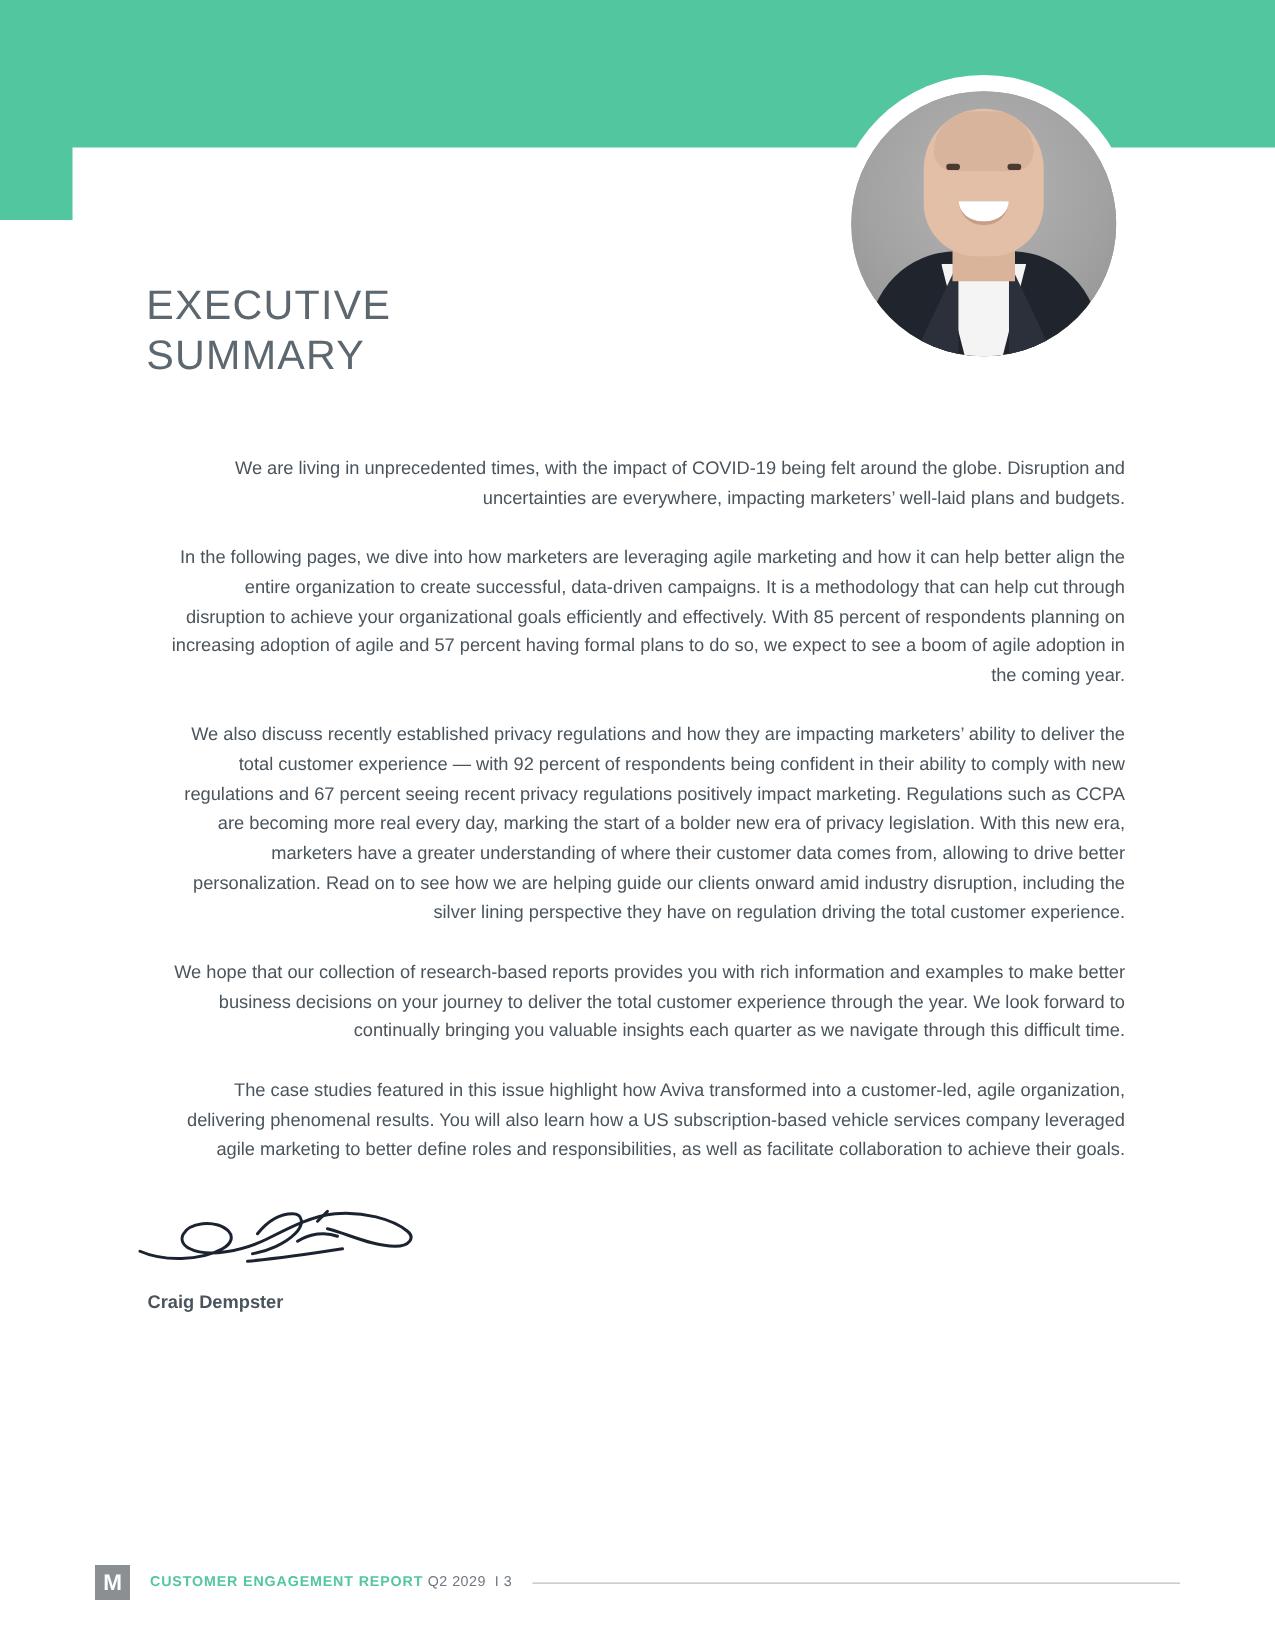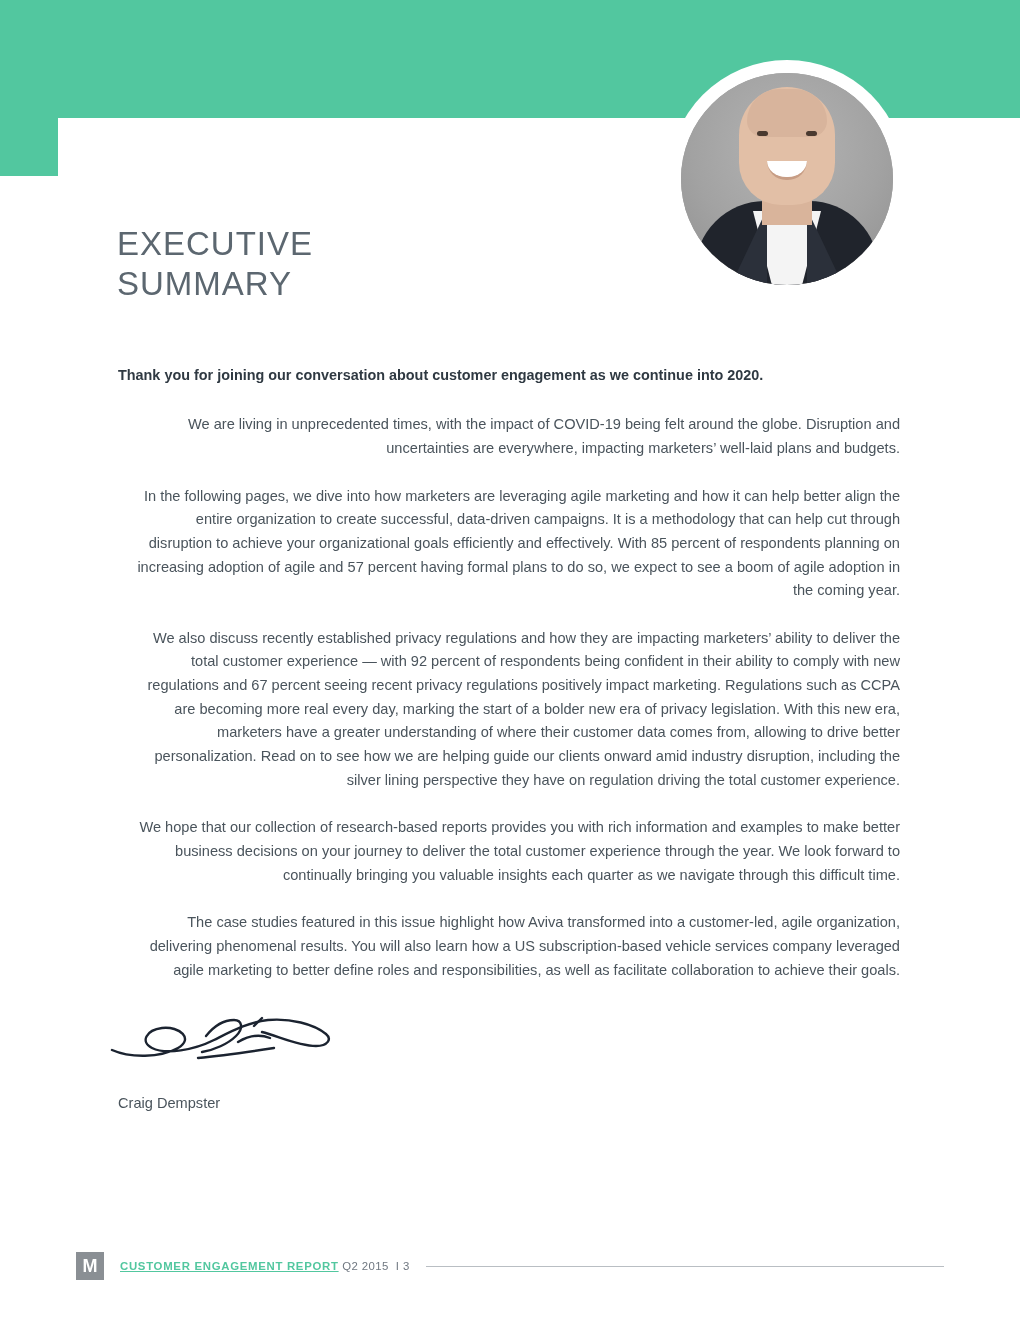--- a/index.html
+++ b/index.html
@@ -177,21 +177,22 @@
     margin: 0 0 24px 12px;
     text-align: right;
   }
   .signoff {
     margin: 32px 0 0 0;
   }
   .signature {
     margin: 8px 0 2px -16px;
   }
   .signer {
-    margin: 16px 0 0 0;
+    margin: 4px 0 0 0;
+    font-weight: bold;
   }
 
   
   .footer {
     position: absolute;
     left: 76px;
     top: 1249px;
     width: 868px;
     height: 34px;
     display: flex;
@@ -212,21 +213,20 @@
   }
   .footer-text {
     font-size: 11.4px;
     letter-spacing: 0.4px;
     white-space: nowrap;
   }
   .footer-text .strong {
     color: #52c79f;
     font-weight: bold;
     letter-spacing: 0.7px;
-    text-decoration: underline;
   }
   .footer-text .dim {
     color: #6f7780;
   }
   .footer-rule {
     flex: 1;
     height: 1px;
     background: #b9bec3;
     margin-left: 16px;
   }
@@ -248,21 +248,20 @@
     <div class="eye l"></div>
     <div class="eye r"></div>
     <div class="smile"></div>
   </div>
 </div>
 
 <h1 class="page-title">EXECUTIVE
 SUMMARY</h1>
 
 <div class="content">
-  <p class="lead">Thank you for joining our conversation about customer engagement as we continue into 2020.</p>
   <p class="para">We are living in unprecedented times, with the impact of COVID-19 being felt around the globe. Disruption and uncertainties are everywhere, impacting marketers’ well-laid plans and budgets.</p>
   <p class="para">In the following pages, we dive into how marketers are leveraging agile marketing and how it can help better align the entire organization to create successful, data-driven campaigns. It is a methodology that can help cut through disruption to achieve your organizational goals efficiently and effectively. With 85 percent of respondents planning on increasing adoption of agile and 57 percent having formal plans to do so, we expect to see a boom of agile adoption in the coming year.</p>
   <p class="para">We also discuss recently established privacy regulations and how they are impacting marketers’ ability to deliver the total customer experience — with 92 percent of respondents being confident in their ability to comply with new regulations and 67 percent seeing recent privacy regulations positively impact marketing. Regulations such as CCPA are becoming more real every day, marking the start of a bolder new era of privacy legislation. With this new era, marketers have a greater understanding of where their customer data comes from, allowing to drive better personalization. Read on to see how we are helping guide our clients onward amid industry disruption, including the silver lining perspective they have on regulation driving the total customer experience.</p>
   <p class="para">We hope that our collection of research-based reports provides you with rich information and examples to make better business decisions on your journey to deliver the total customer experience through the year. We look forward to continually bringing you valuable insights each quarter as we navigate through this difficult time.</p>
   <p class="para">The case studies featured in this issue highlight how Aviva transformed into a customer-led, agile organization, delivering phenomenal results. You will also learn how a US subscription-based vehicle services company leveraged agile marketing to better define roles and responsibilities, as well as facilitate collaboration to achieve their goals.</p>
 
 
   <div class="signature">
     <svg width="240" height="62" viewBox="0 0 240 62" aria-hidden="true">
       <g fill="none" stroke="#1b2330" stroke-width="2.4" stroke-linecap="round" stroke-linejoin="round">
@@ -274,16 +273,16 @@
       </g>
     </svg>
   </div>
 
   <p class="signer">Craig Dempster</p>
 </div>
 
 <div class="footer">
   <div class="footer-logo">M</div>
   <div class="footer-text">
-    <span class="strong">CUSTOMER ENGAGEMENT REPORT</span><span class="dim">&nbsp;</span><span class="dim">Q2 2015</span><span class="dim">&nbsp;&nbsp;</span><span class="dim">I</span><span class="dim">&nbsp;</span><span class="dim">3</span>
+    <span class="strong">CUSTOMER ENGAGEMENT REPORT</span><span class="dim">&nbsp;</span><span class="dim">Q2 2029</span><span class="dim">&nbsp;&nbsp;</span><span class="dim">I</span><span class="dim">&nbsp;</span><span class="dim">3</span>
   </div>
   <div class="footer-rule"></div>
 </div>
 
 </body></html>

